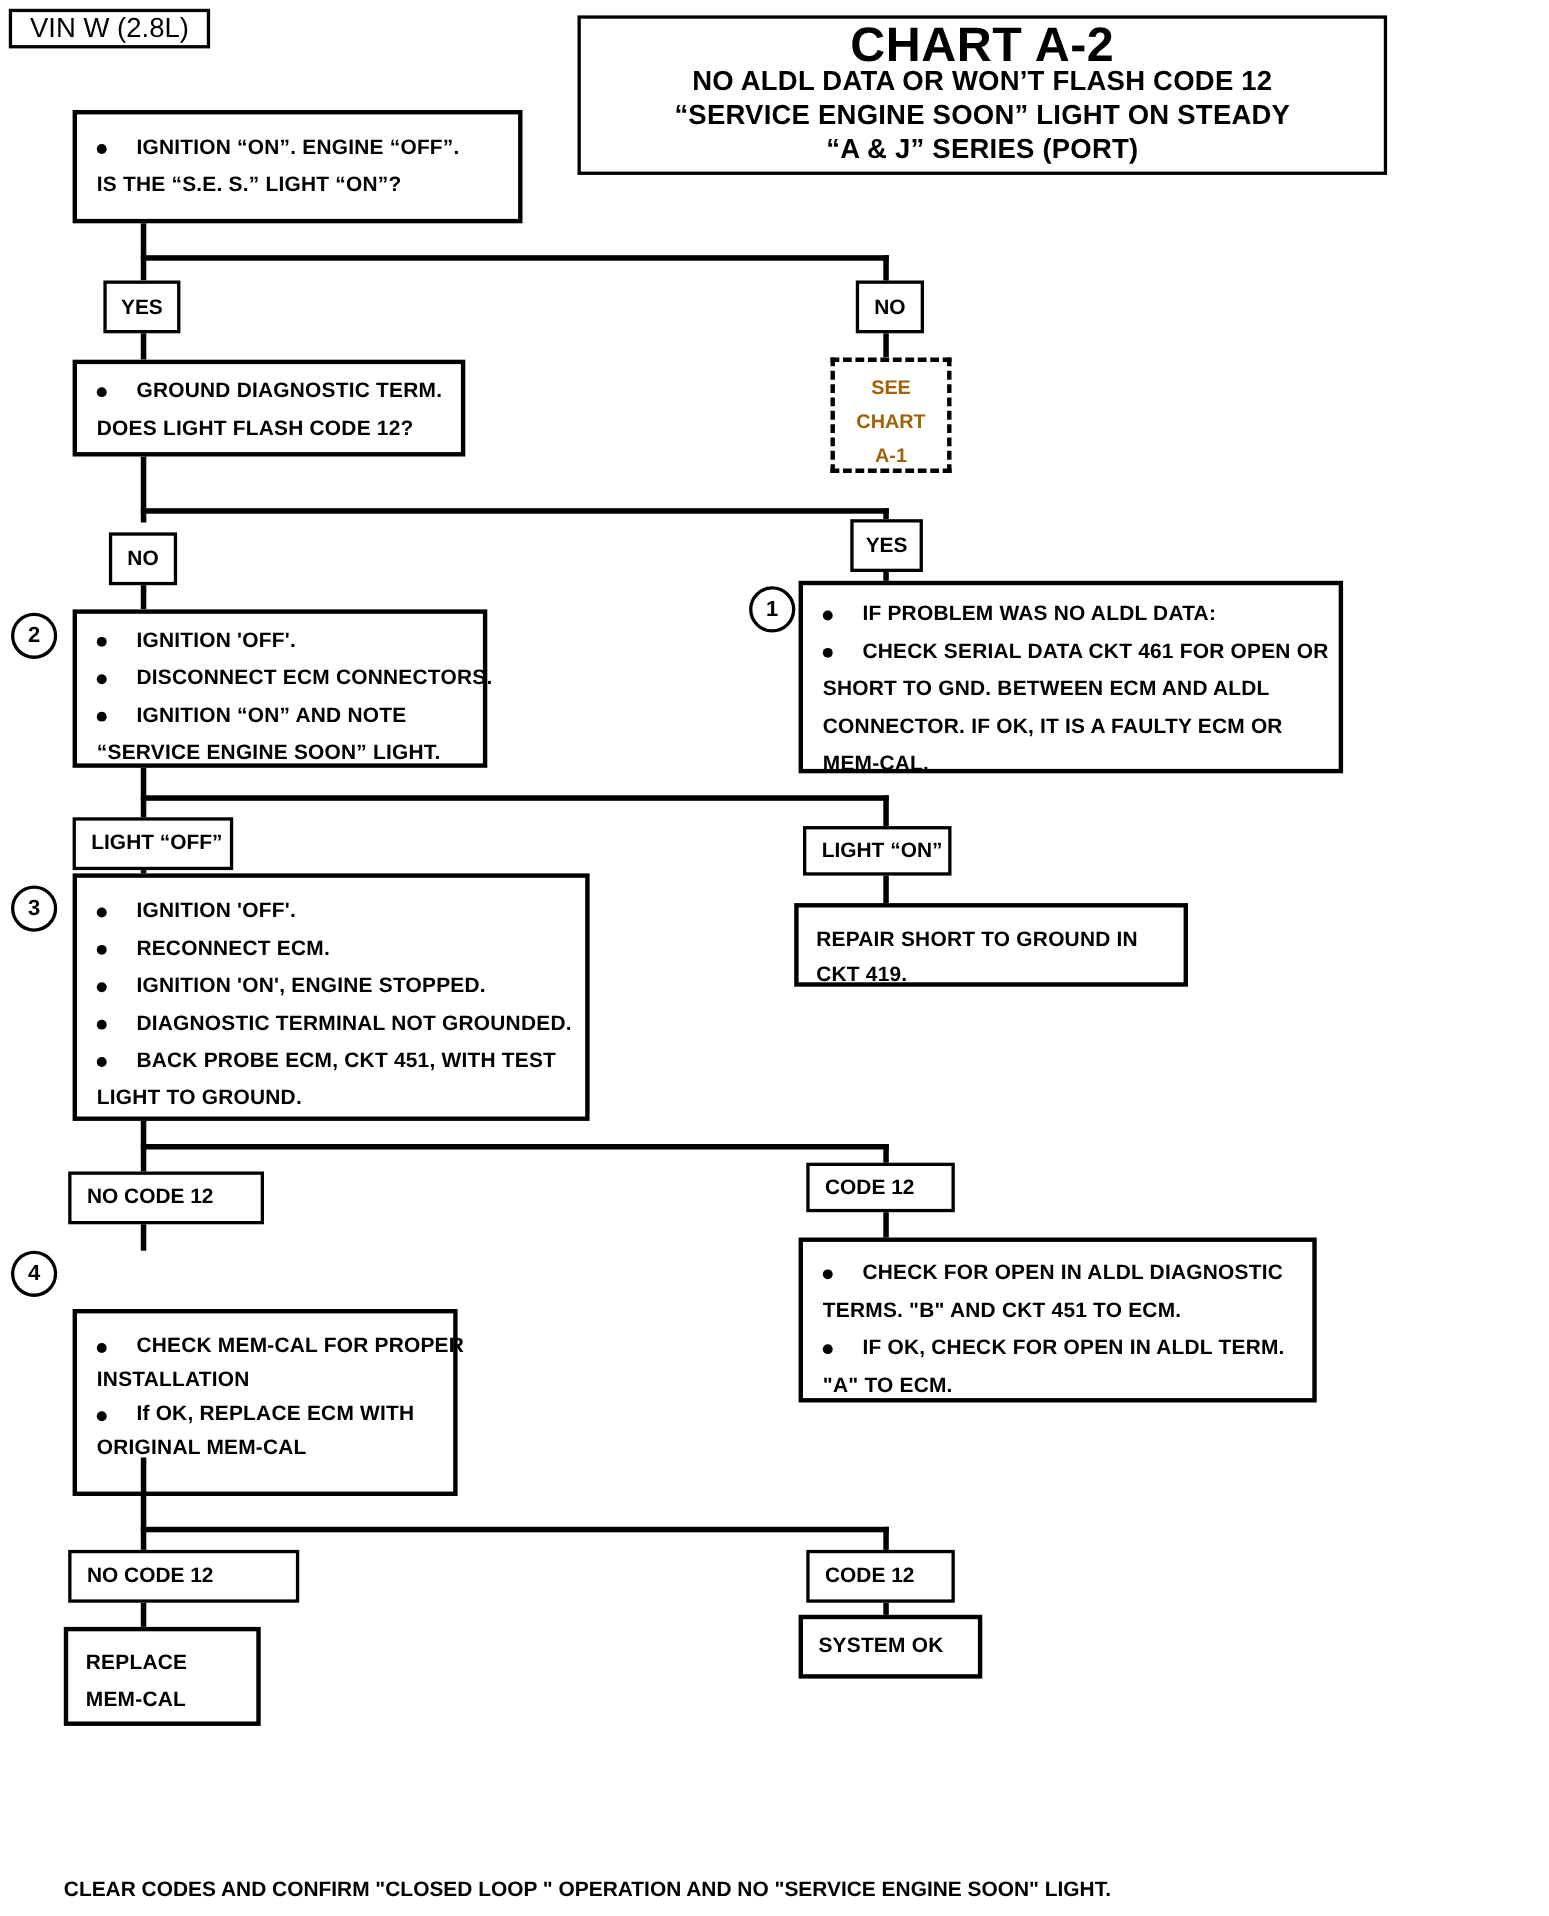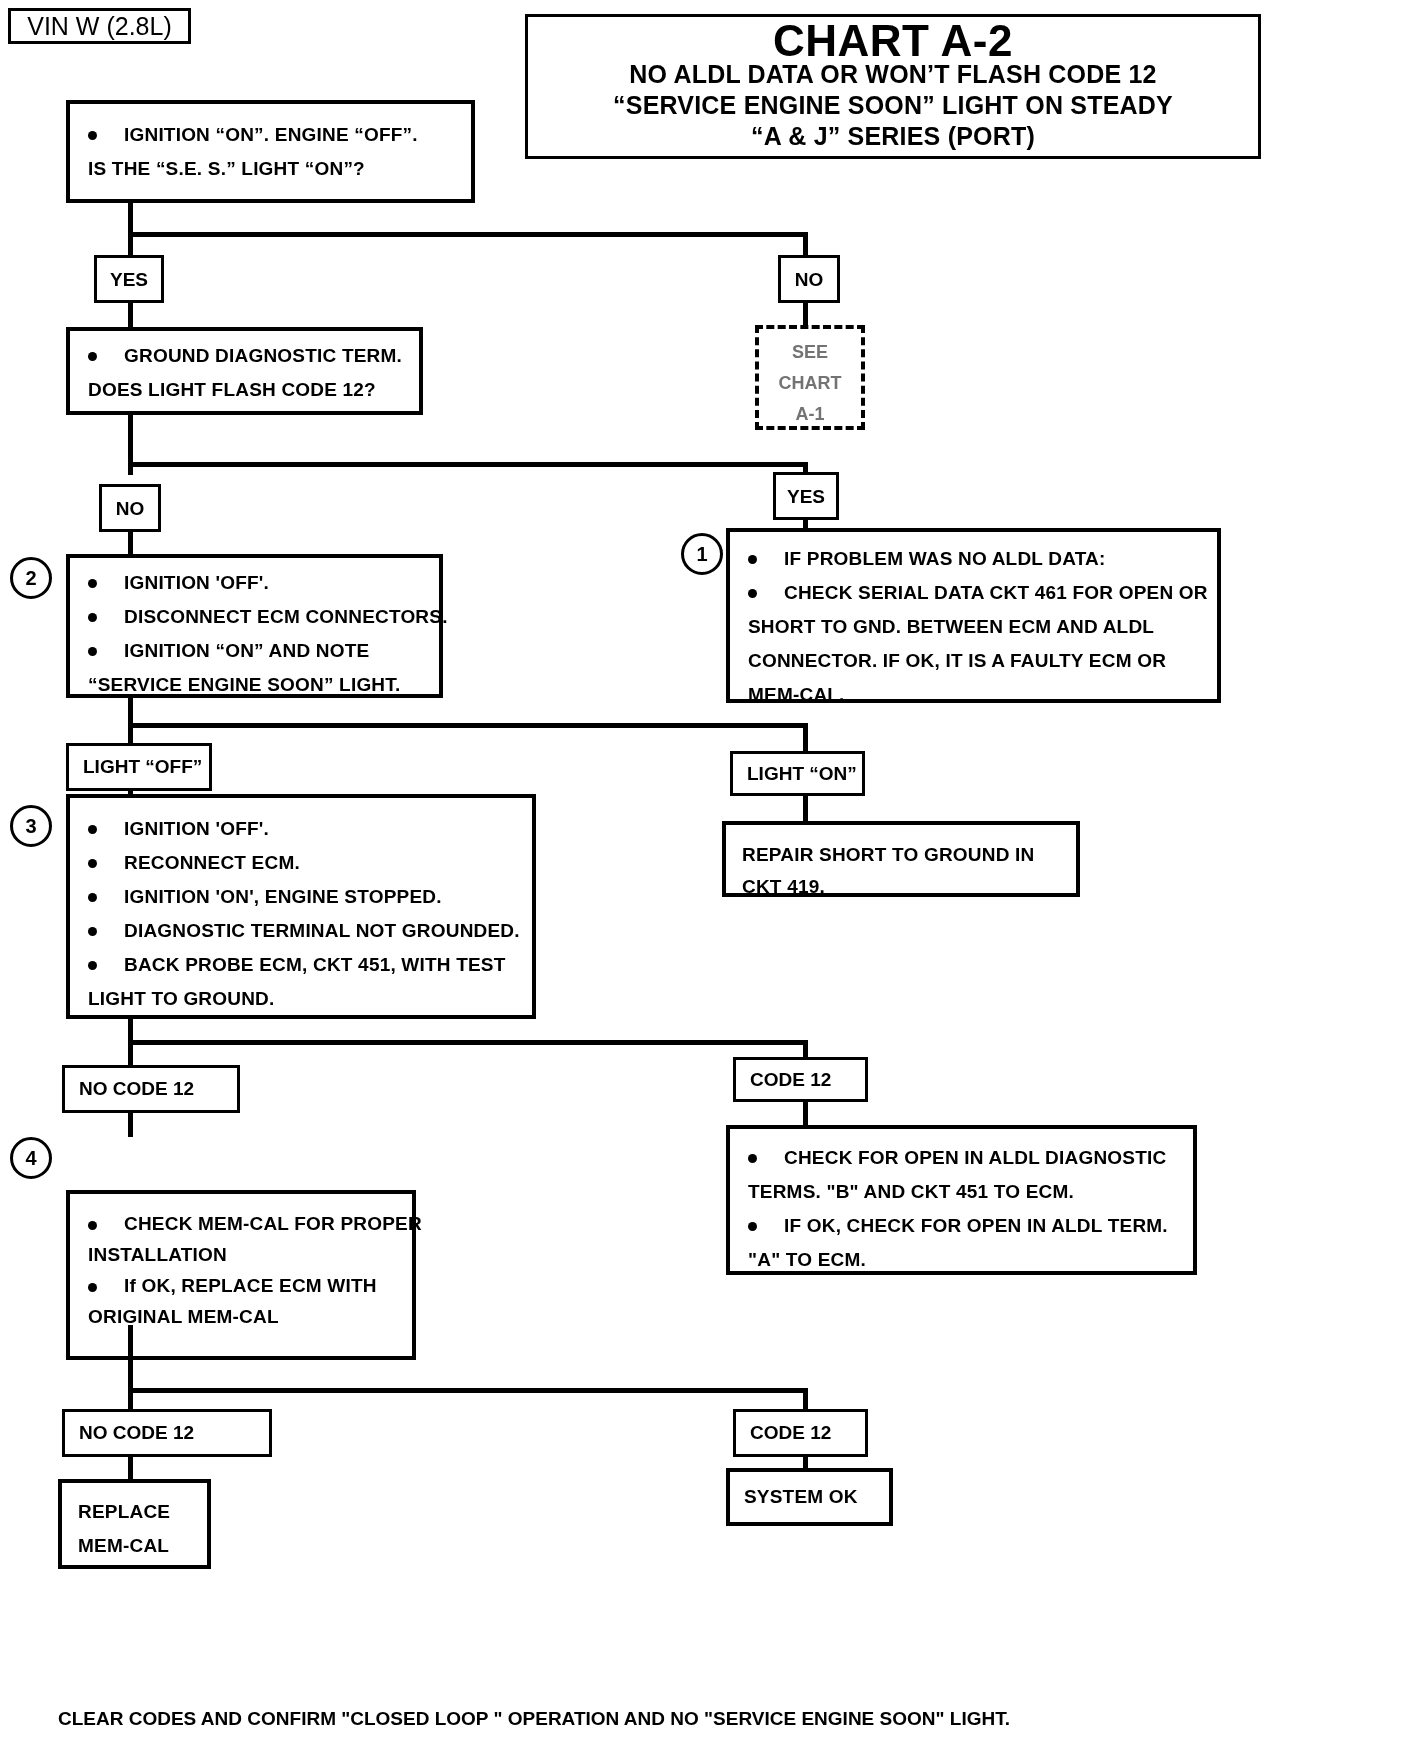--- a/index.html
+++ b/index.html
@@ -35,21 +35,21 @@
     background: #fff;
     font-weight: bold;
     color: #000;
   }
   .dashbox {
     position: absolute;
     box-sizing: border-box;
     border: 4px dashed #000;
     background: #fff;
     font-weight: bold;
-    color: #737373;
+    color: #a16207;
     text-align: center;
   }
   .line {
     position: absolute;
     background: #000;
   }
   .hline { height: 5px; }
   .vline { width: 5px; }
 
   .circ {
@@ -318,21 +318,21 @@
   <div class="thinbox" style="left:62px; top:1409px; width:210px; height:48px;">
     <div class="leftlbl">NO CODE 12</div>
   </div>
   <div class="thinbox" style="left:733px; top:1409px; width:135px; height:48px;">
     <div class="leftlbl">CODE 12</div>
   </div>
 
   <div class="line vline" style="left:128px; top:1457px; height:24px;"></div>
   <div class="line vline" style="left:803px; top:1457px; height:24px;"></div>
 
-  <div class="box" style="left:58px; top:1479px; width:153px; height:90px;">
+  <div class="box" style="left:58px; top:1479px; width:179px; height:90px;">
     <div class="plainbox-text" style="line-height:34px; padding-top:12px;">
       <div>REPLACE</div>
       <div>MEM-CAL</div>
     </div>
   </div>
 
   <div class="box" style="left:726px; top:1468px; width:167px; height:58px;">
     <div class="leftlbl">SYSTEM OK</div>
   </div>
 

